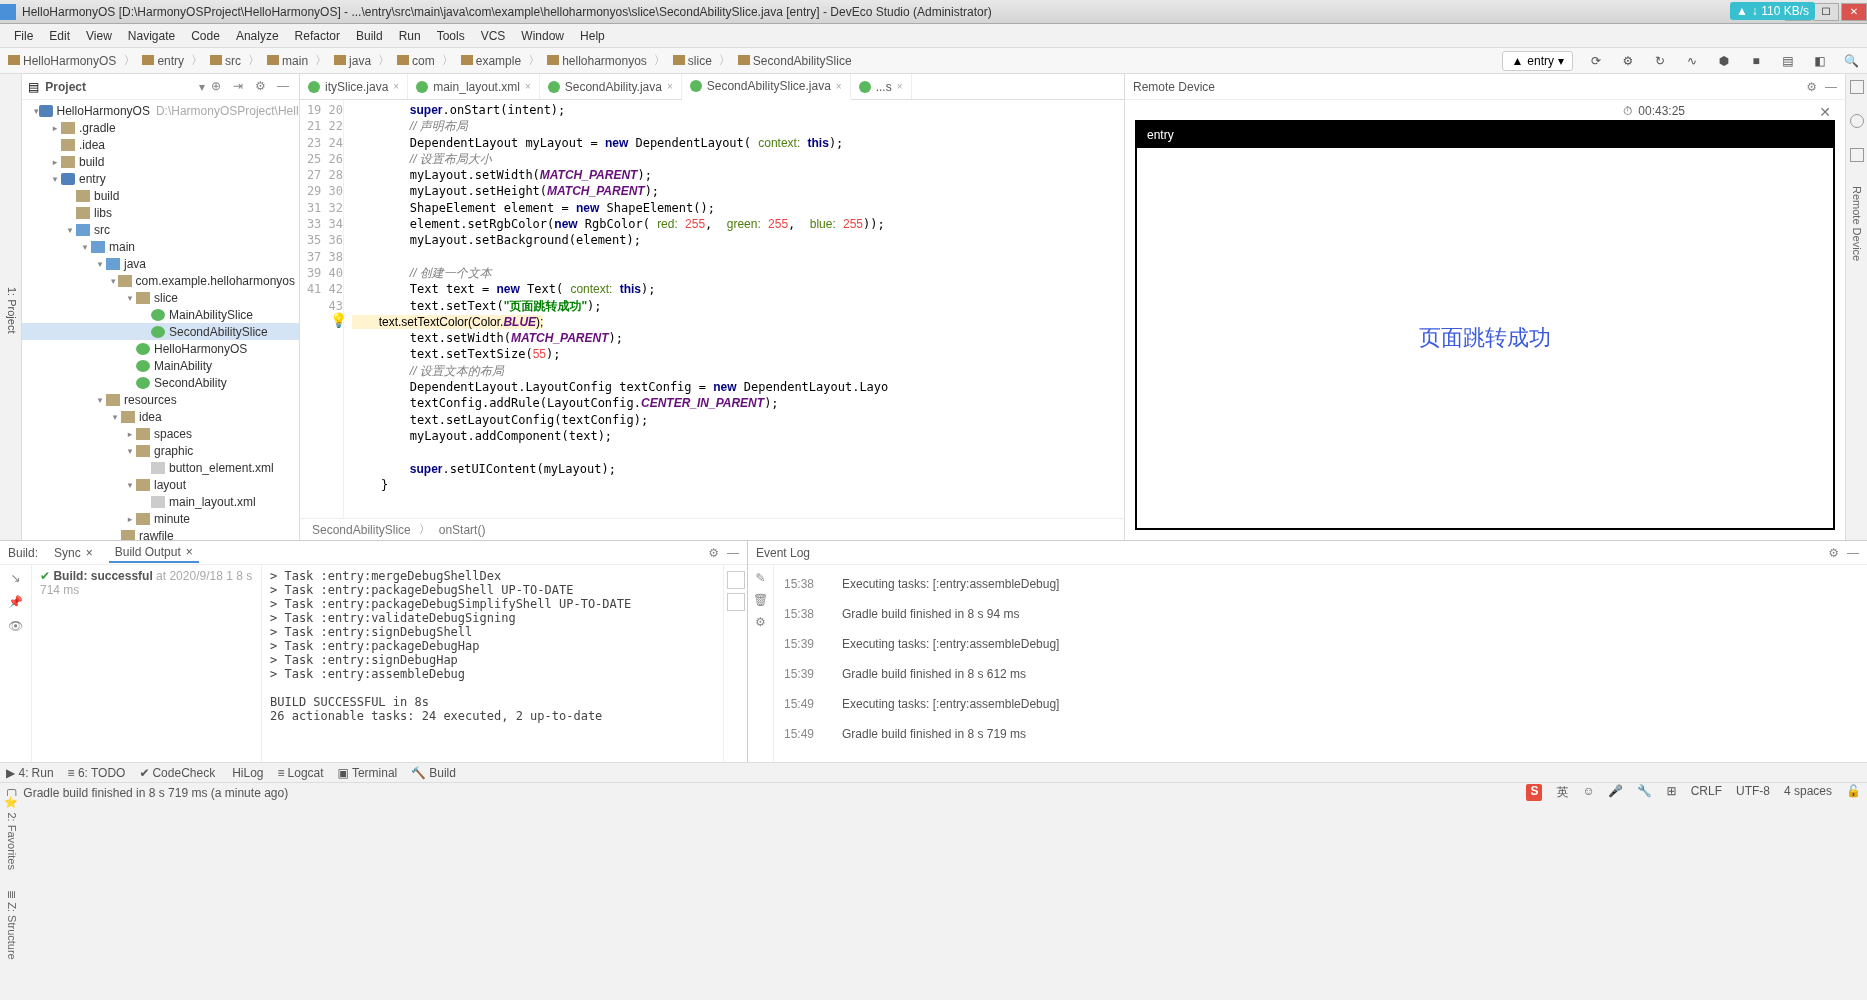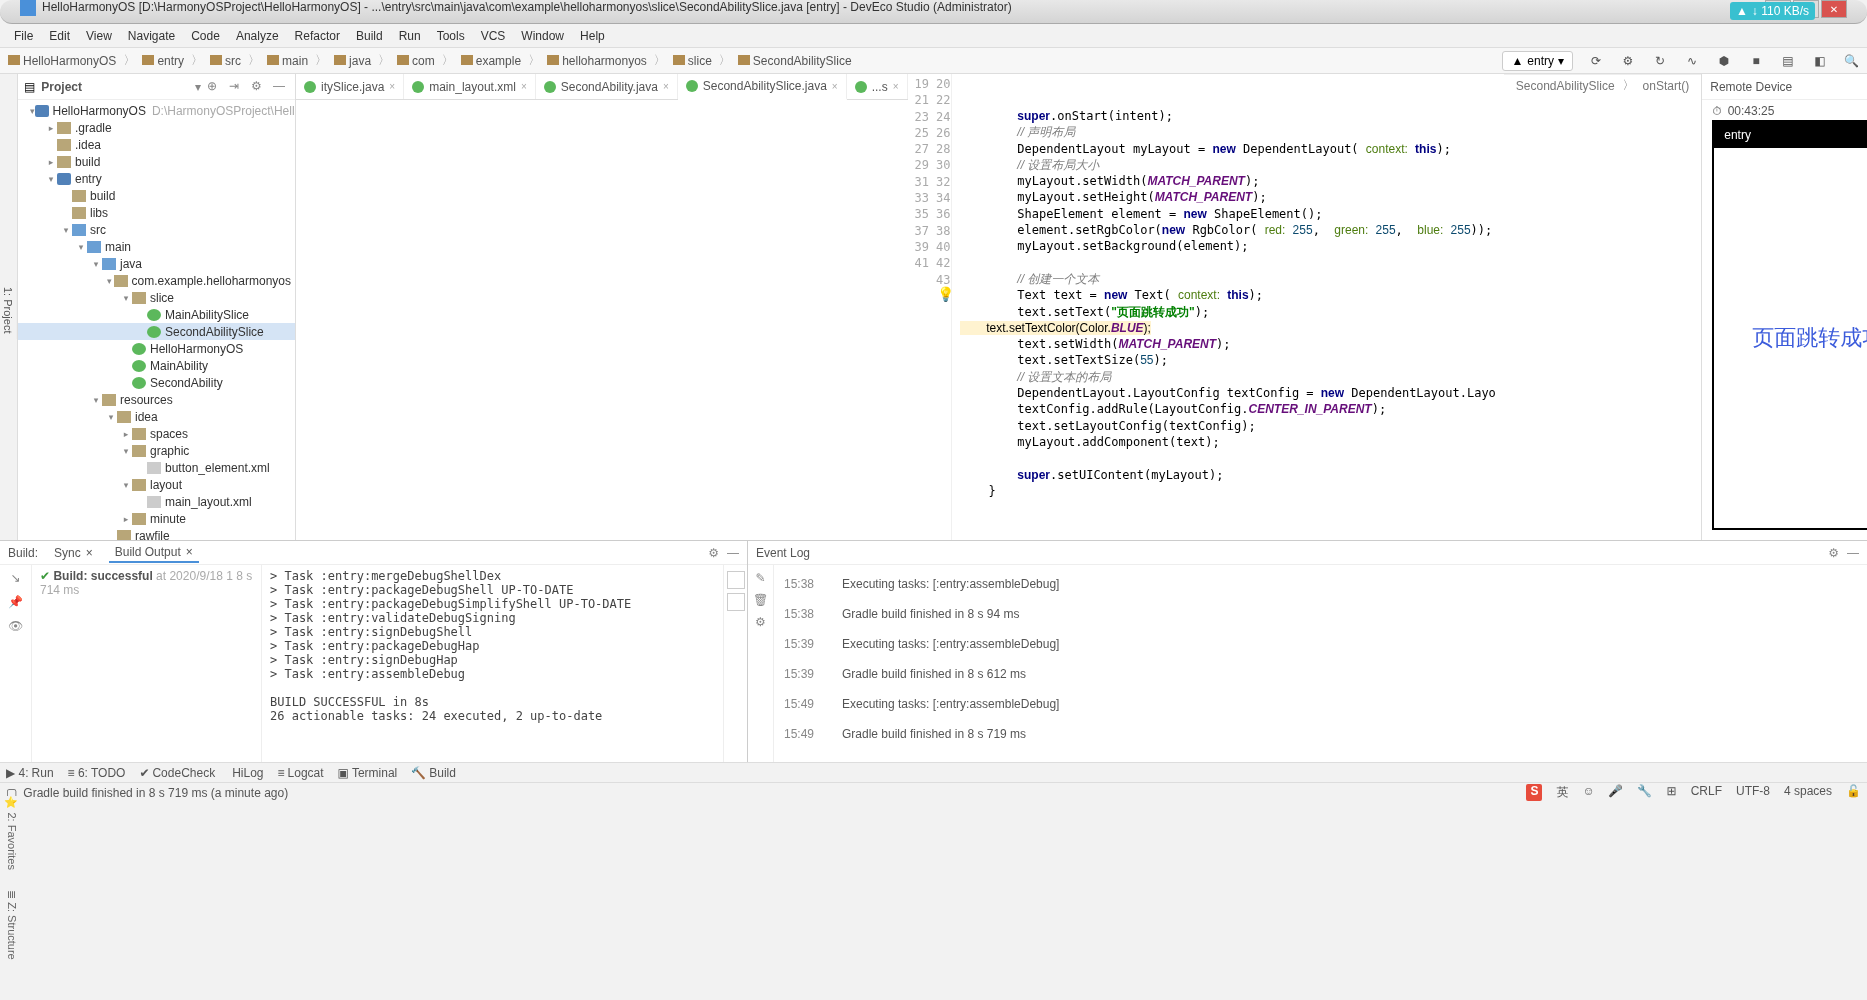--- a/index.html
+++ b/index.html
@@ -1,19 +1,19 @@
 <!DOCTYPE html>
 <html><head>
 <meta charset="utf-8">
 <style>
 * { margin: 0; padding: 0; box-sizing: border-box; font-family: "Segoe UI", Arial, sans-serif; font-size: 12px; }
 body { background: #f2f2f2; overflow: hidden; height: 1000px; width: 1867px; position: relative; }
 
 
-.titlebar { height: 24px; background: linear-gradient(#e8e8e8,#d4d4d4); border-bottom: 1px solid #aaa; display: flex; align-items: flex-start; padding: 0 20px; border-radius: 12px; }
+.titlebar { height: 24px; background: linear-gradient(#e8e8e8,#d4d4d4); border-bottom: 1px solid #aaa; display: flex; align-items: center; padding: 0 0; }
 .titlebar .icon { width: 16px; height: 16px; background: #4a90d9; margin-right: 6px; }
 .titlebar .title { flex: 1; color: #333; }
 .titlebar .winbtns { display: flex; gap: 2px; }
 .titlebar .winbtn { width: 26px; height: 18px; background: #ddd; border: 1px solid #aaa; display:flex;align-items:center;justify-content:center;font-size:10px; }
 .titlebar .winbtn.close { background: #d9534f; color: #fff; }
 
 
 .menubar { height: 24px; background: #f2f2f2; border-bottom: 1px solid #ddd; display: flex; align-items: center; padding: 0 6px; }
 .menubar .item { padding: 2px 8px; color: #333; }
 
@@ -44,34 +44,34 @@
 .ficon.folder { background:#b8a678; }
 .ficon.folderblue { background:#6a9fd4; }
 .ficon.mod { background:#5181b8;border-radius:2px; }
 .ficon.cls { background:#5cb85c;border-radius:50%; }
 .ficon.file { background:#ccc; }
 .treeitem.selected { background:#d5e4f5; }
 .treeitem .label { color:#333; }
 .treeitem .hint { color:#aaa;margin-left:6px; }
 
 
-.editor { flex: 1; background: #fff; display:flex;border-right:1px solid #ddd;}
+.editor { flex: 1; background: #fff; display:flex;flex-direction:column; border-right:1px solid #ddd;}
 .tabs { height: 26px; border-bottom: 1px solid #ddd; display:flex;align-items:stretch; }
 .tab { display:flex;align-items:center;padding:0 8px;border-right:1px solid #eee;gap:5px;color:#555; }
 .tab.active { background:#fff;border-bottom:2px solid #fff;margin-bottom:-1px; }
 .tab .close { color:#aaa;font-size:10px; }
 .tab .ficon { width:12px;height:12px; }
 .codearea { flex:1;display:flex;overflow:hidden;position:relative; }
 .gutter { width:44px;background:#fff;border-right:1px solid #f0f0f0;text-align:right;color:#aaa;font-family:Consolas,monospace;font-size:12px;line-height:16.3px;padding-top:2px; }
-.code { flex:1;padding:2px 8px;font-family:Consolas,monospace;font-size:12px;line-height:16.3px;white-space:pre;overflow:hidden;margin-top:32px; }
+.code { flex:1;padding:2px 8px;font-family:Consolas,monospace;font-size:12px;line-height:16.3px;white-space:pre;overflow:hidden; }
 .kw { color:#000080;font-weight:bold; }
 .str { color:#008000;font-weight:bold; }
 .cmt { color:#808080;font-style:italic; }
 .fld { color:#660e7a;font-weight:bold;font-style:italic; }
-.num { color:#0c4a6e; }
+.num { color:#ef4444; }
 .param { color:#4d7c0f; }
 .hl { background:#fff3d0; }
 .lbulb { position:absolute;left:30px;top:212px;color:#f0ad4e; font-size:14px;}
 .crumbbar { height:22px;border-top:1px solid #eee;display:flex;align-items:center;padding:0 12px;gap:8px;color:#777; }
 
 
 .device { width: 720px; background:#fff;display:flex;flex-direction:column;position:relative; }
 .device .header { height:26px;border-bottom:1px solid #eee;display:flex;align-items:center;padding:0 8px; }
 .device .header .title { flex:1;color:#555; }
 .device .screen { flex:1;padding:4px 10px 10px 10px;display:flex;flex-direction:column; }

